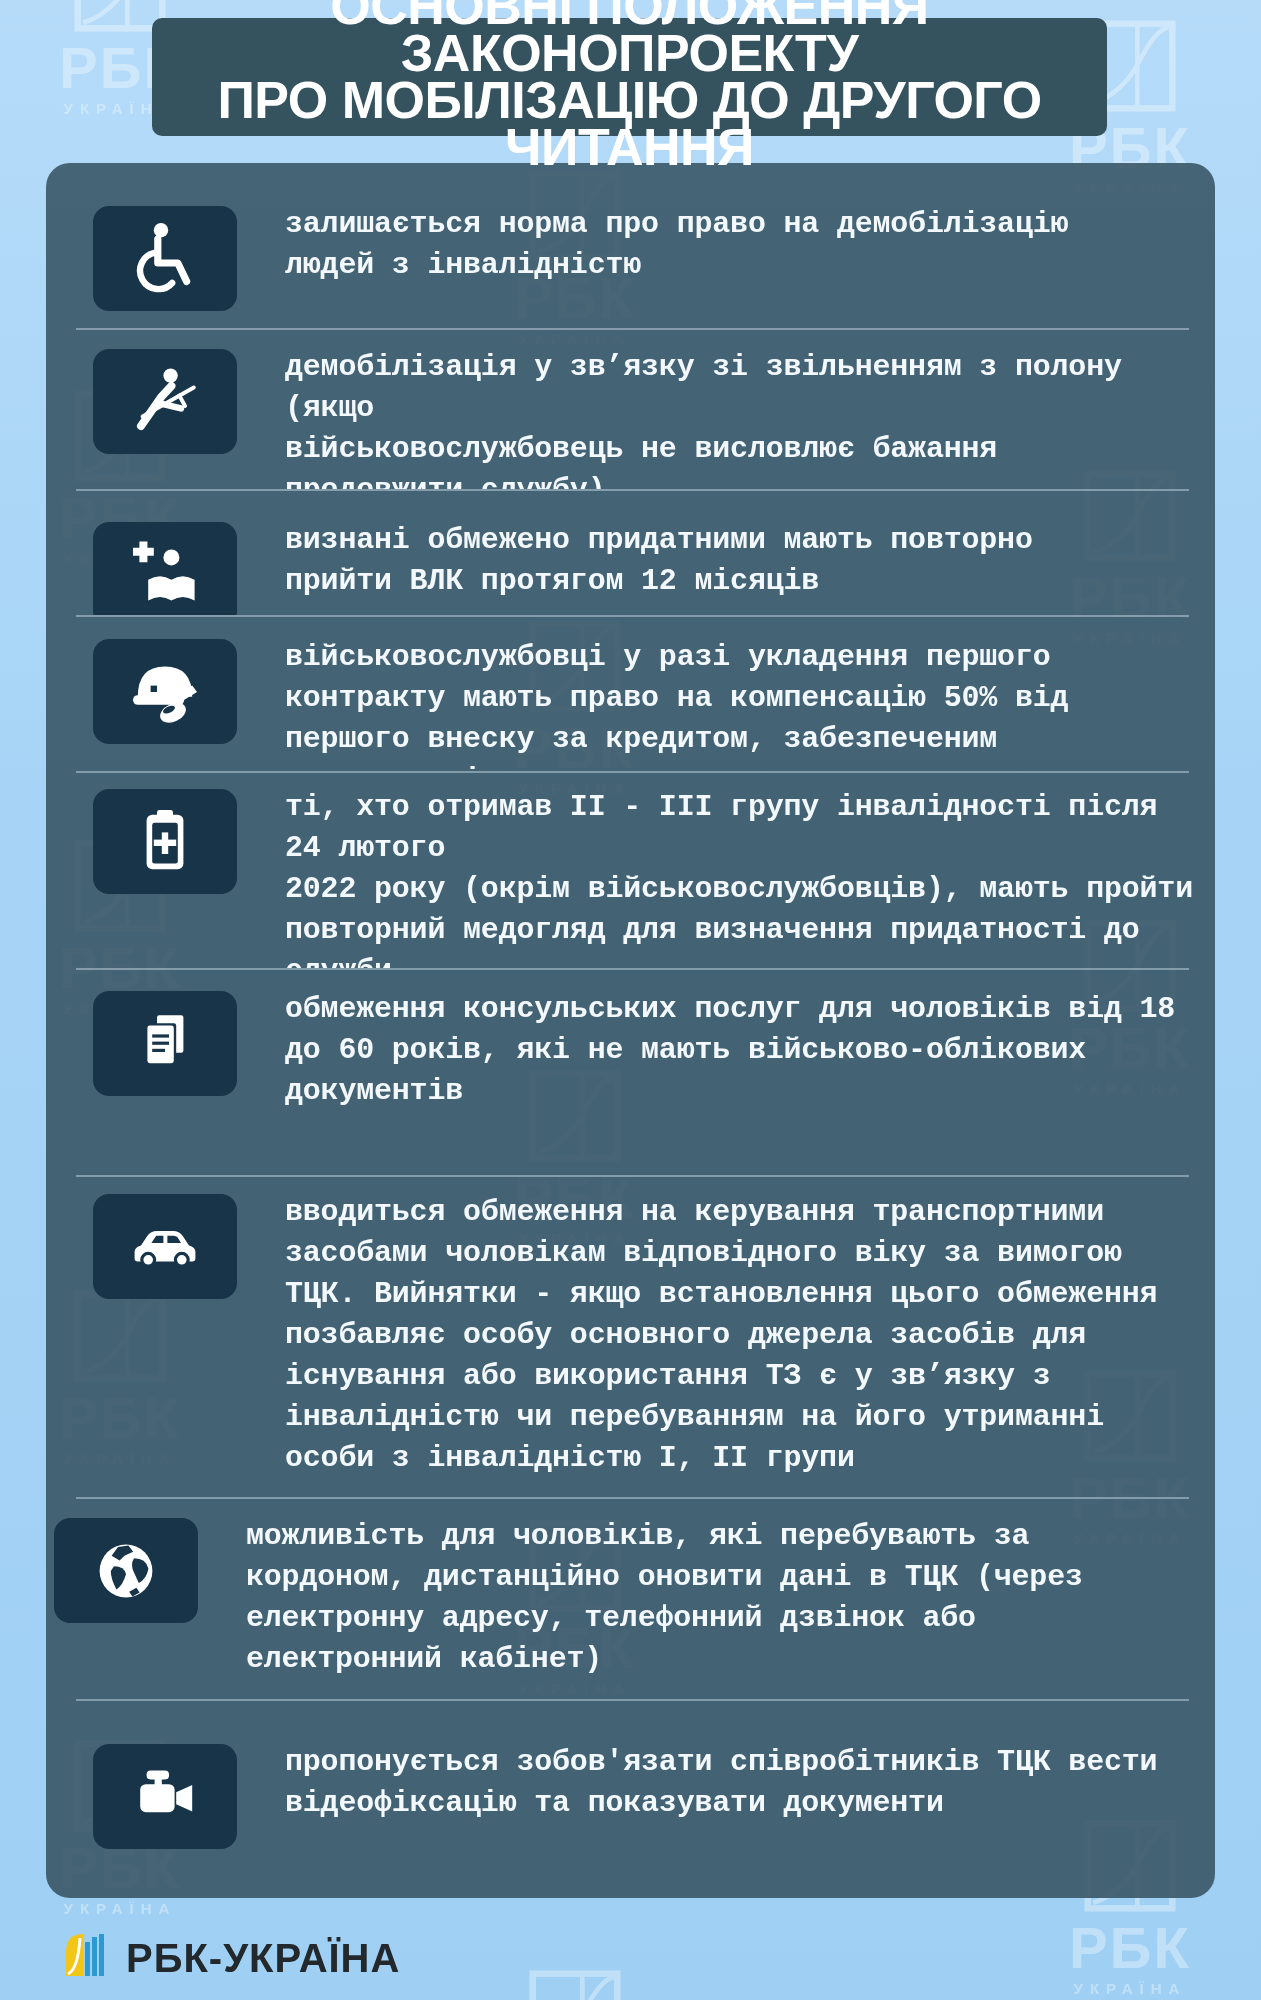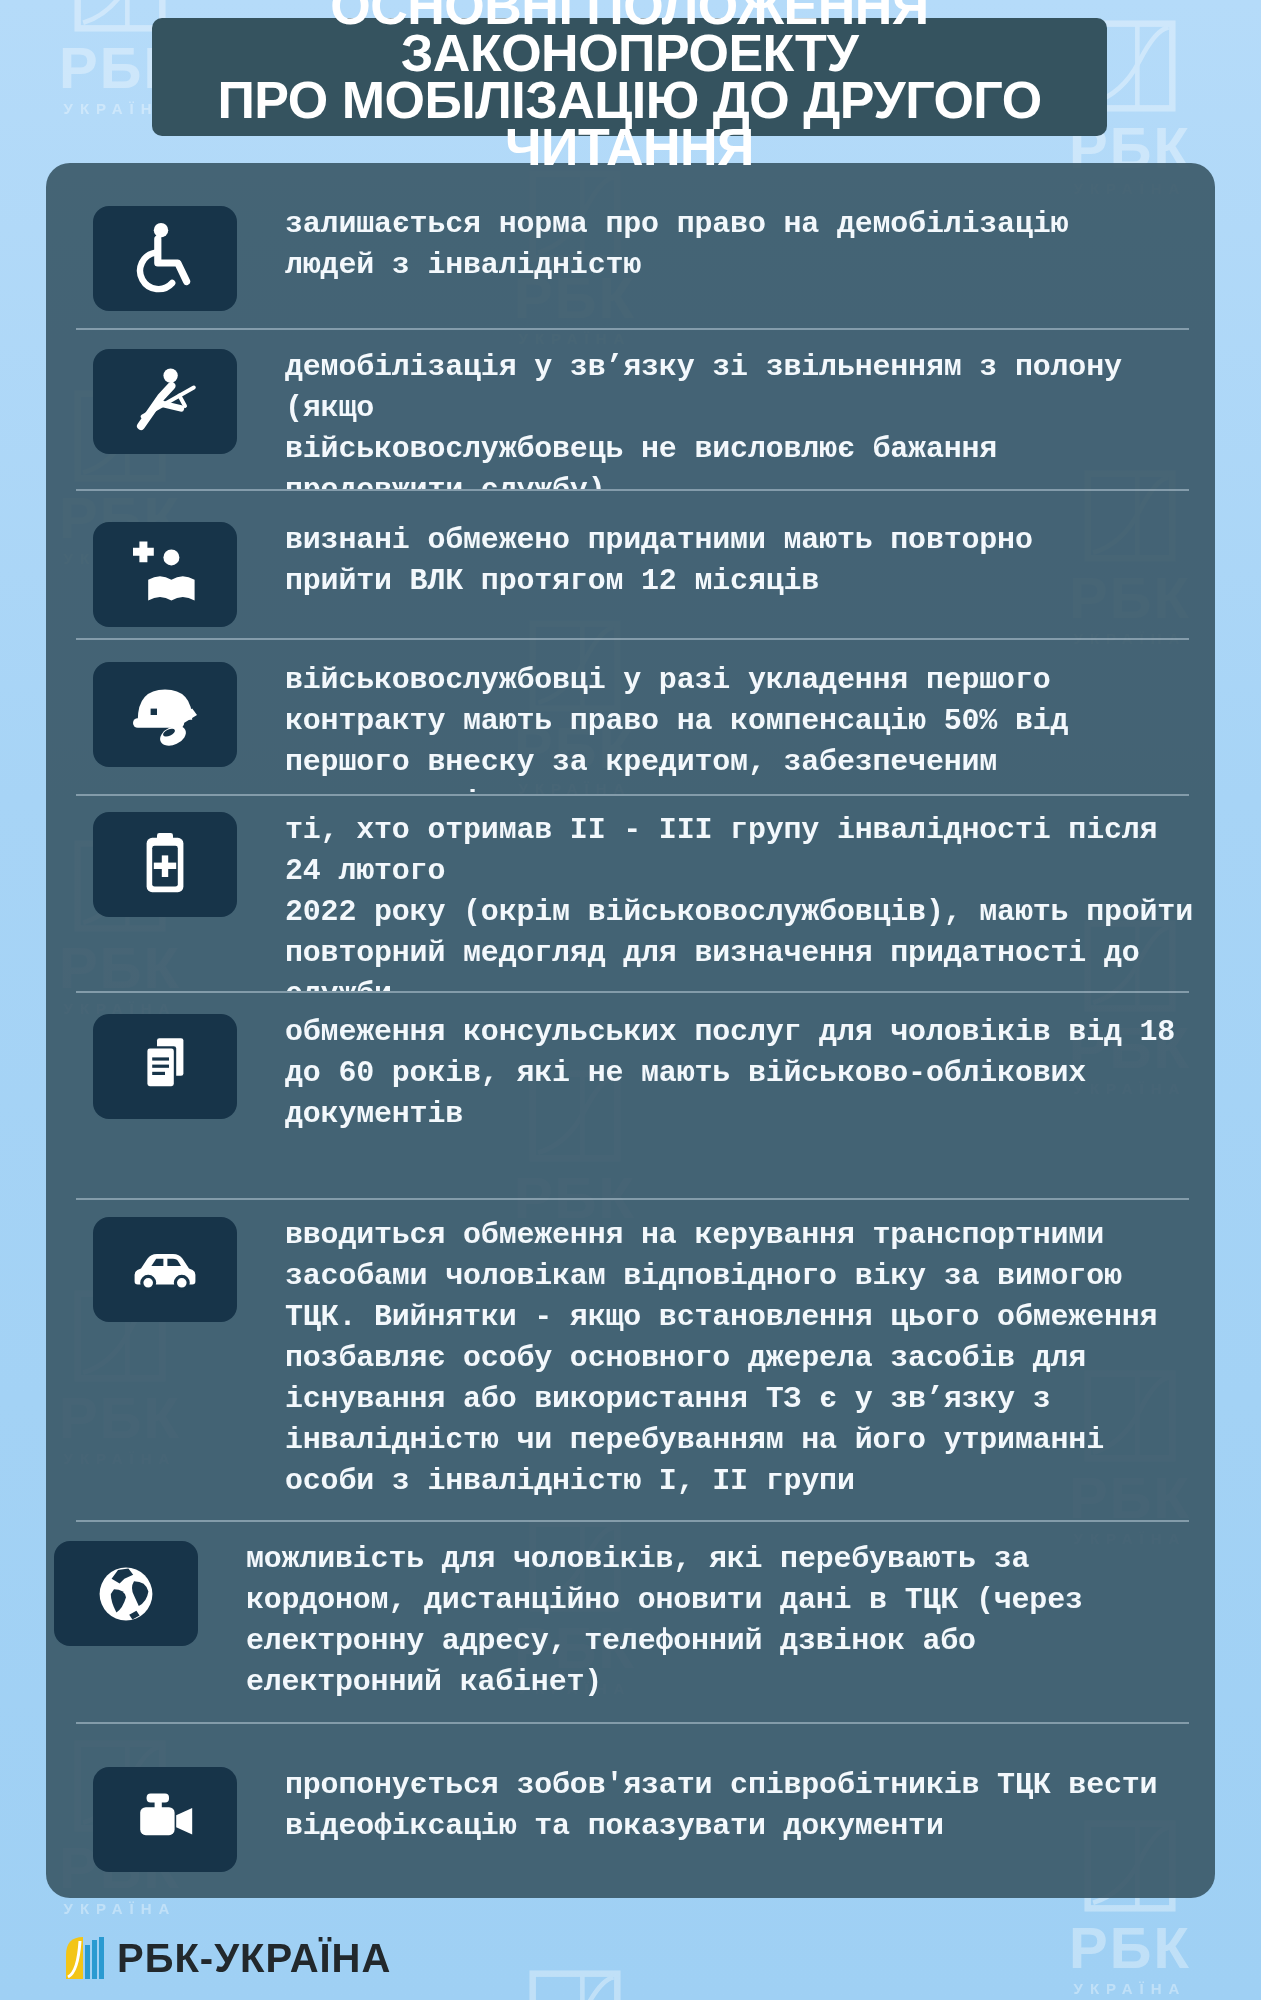--- a/index.html
+++ b/index.html
@@ -30,40 +30,40 @@
   .row{
     display:flex;align-items:flex-start;box-sizing:border-box;
     padding-left:47px;padding-right:20px;overflow:hidden;position:relative;
   }
   .row:not(:first-child)::before{
     content:"";position:absolute;top:0;left:30px;right:26px;height:2px;
     background:rgba(222,236,246,0.42);
   }
   .r1{height:165px;padding-top:41px;}
   .r2{height:161px;padding-top:19px;}
-  .r3{height:149px;padding-top:31px;}
+  .r3{height:126px;padding-top:31px;}
   .r4{height:156px;padding-top:22px;}
   .r5{height:197px;padding-top:16px;}
   .r6{height:166px;padding-top:21px;}
   .r7{height:322px;padding-top:17px;margin-top:41px;}
   .r8{height:202px;padding-top:19px;padding-left:8px;}
   .r9{height:169px;padding-top:43px;}
   .icon-box{
     width:144px;height:105px;flex:0 0 144px;background:#173449;border-radius:16px;
     display:flex;align-items:center;justify-content:center;margin-top:2px;
   }
   .icon-box svg{width:80px;height:80px;}
   .item-text{
     margin-left:48px;width:920px;color:#f3f8fc;font-weight:bold;
     font-size:30px;line-height:41px;white-space:pre-line;letter-spacing:-0.2px;
   }
   
   .footer{
     position:absolute;left:64px;top:1932px;z-index:3;
-    display:flex;align-items:center;gap:13px;
+    display:flex;align-items:flex-start;gap:22px;
   }
   .footer-brand{
     color:#22282c;font-weight:bold;font-size:40px;letter-spacing:1px;line-height:52px;
   }
 </style>
 </head>
 <body>
 
 <div id="wm-layer">
     <div class="wm" style="left: 45px; top: -60px;">

